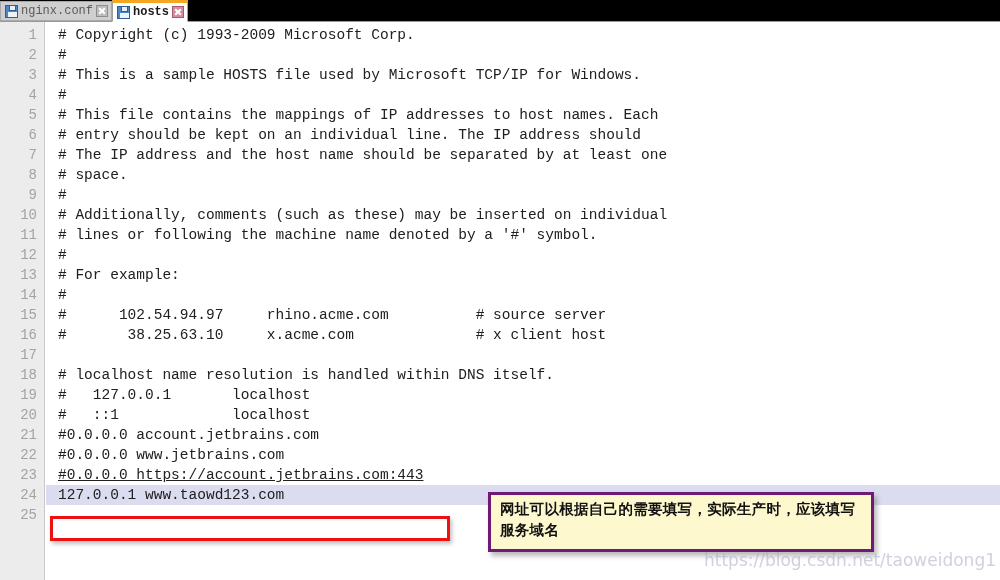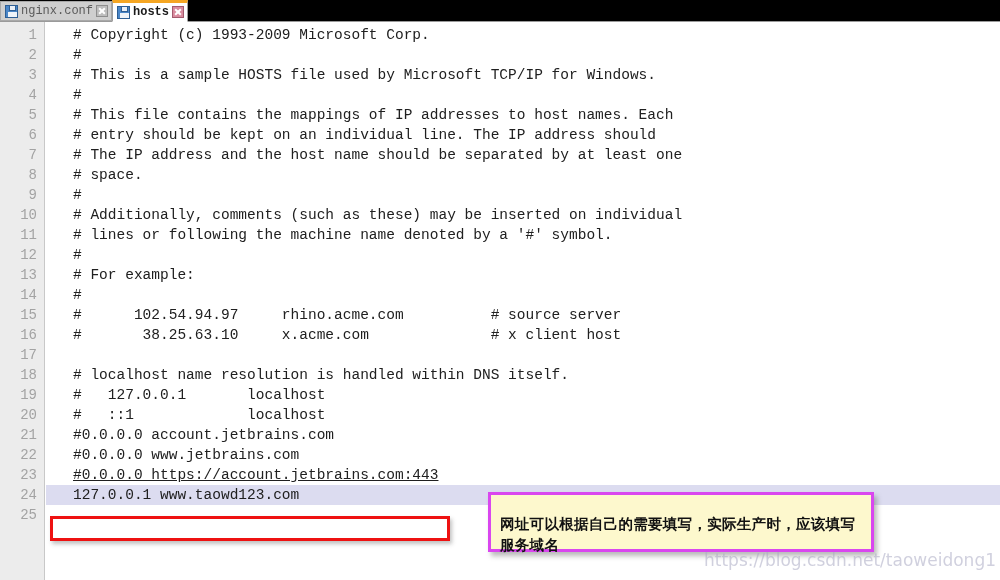--- a/index.html
+++ b/index.html
@@ -150,21 +150,21 @@
     height: 558px;
     padding-top: 3px;
   }
   .code-line {
     height: 20px;
     line-height: 20px;
     font-family: "Liberation Mono", "DejaVu Sans Mono", monospace;
     font-size: 14.5px;
     color: #202020;
     white-space: pre;
-    padding-left: 27px;
+    padding-left: 12px;
     box-sizing: border-box;
   }
   .code-line.link { text-decoration: underline; }
   .code-line.selected {
     background: #dcdcf0;
   }
 
   
   #highlight-rect {
     position: absolute;
@@ -177,24 +177,24 @@
     z-index: 6;
     box-shadow: 2px 3px 4px rgba(80,80,80,0.35);
   }
   #callout-box {
     position: absolute;
     left: 488px;
     top: 492px;
     width: 386px;
     height: 60px;
     background: #fdf8cd;
-    border: 3px solid #d946ef;
+    border: 3px solid #701a75;
     box-sizing: border-box;
     z-index: 7;
-    padding: 19px 8px 0 9px;
+    padding: 4px 8px 0 9px;
     box-shadow: 3px 4px 5px rgba(80,80,80,0.4);
   }
   #callout-text {
     font-family: "DejaVu Sans", "Liberation Sans", sans-serif;
     font-size: 14.5px;
     font-weight: bold;
     color: #111111;
     line-height: 21px;
     letter-spacing: 0.3px;
   }

